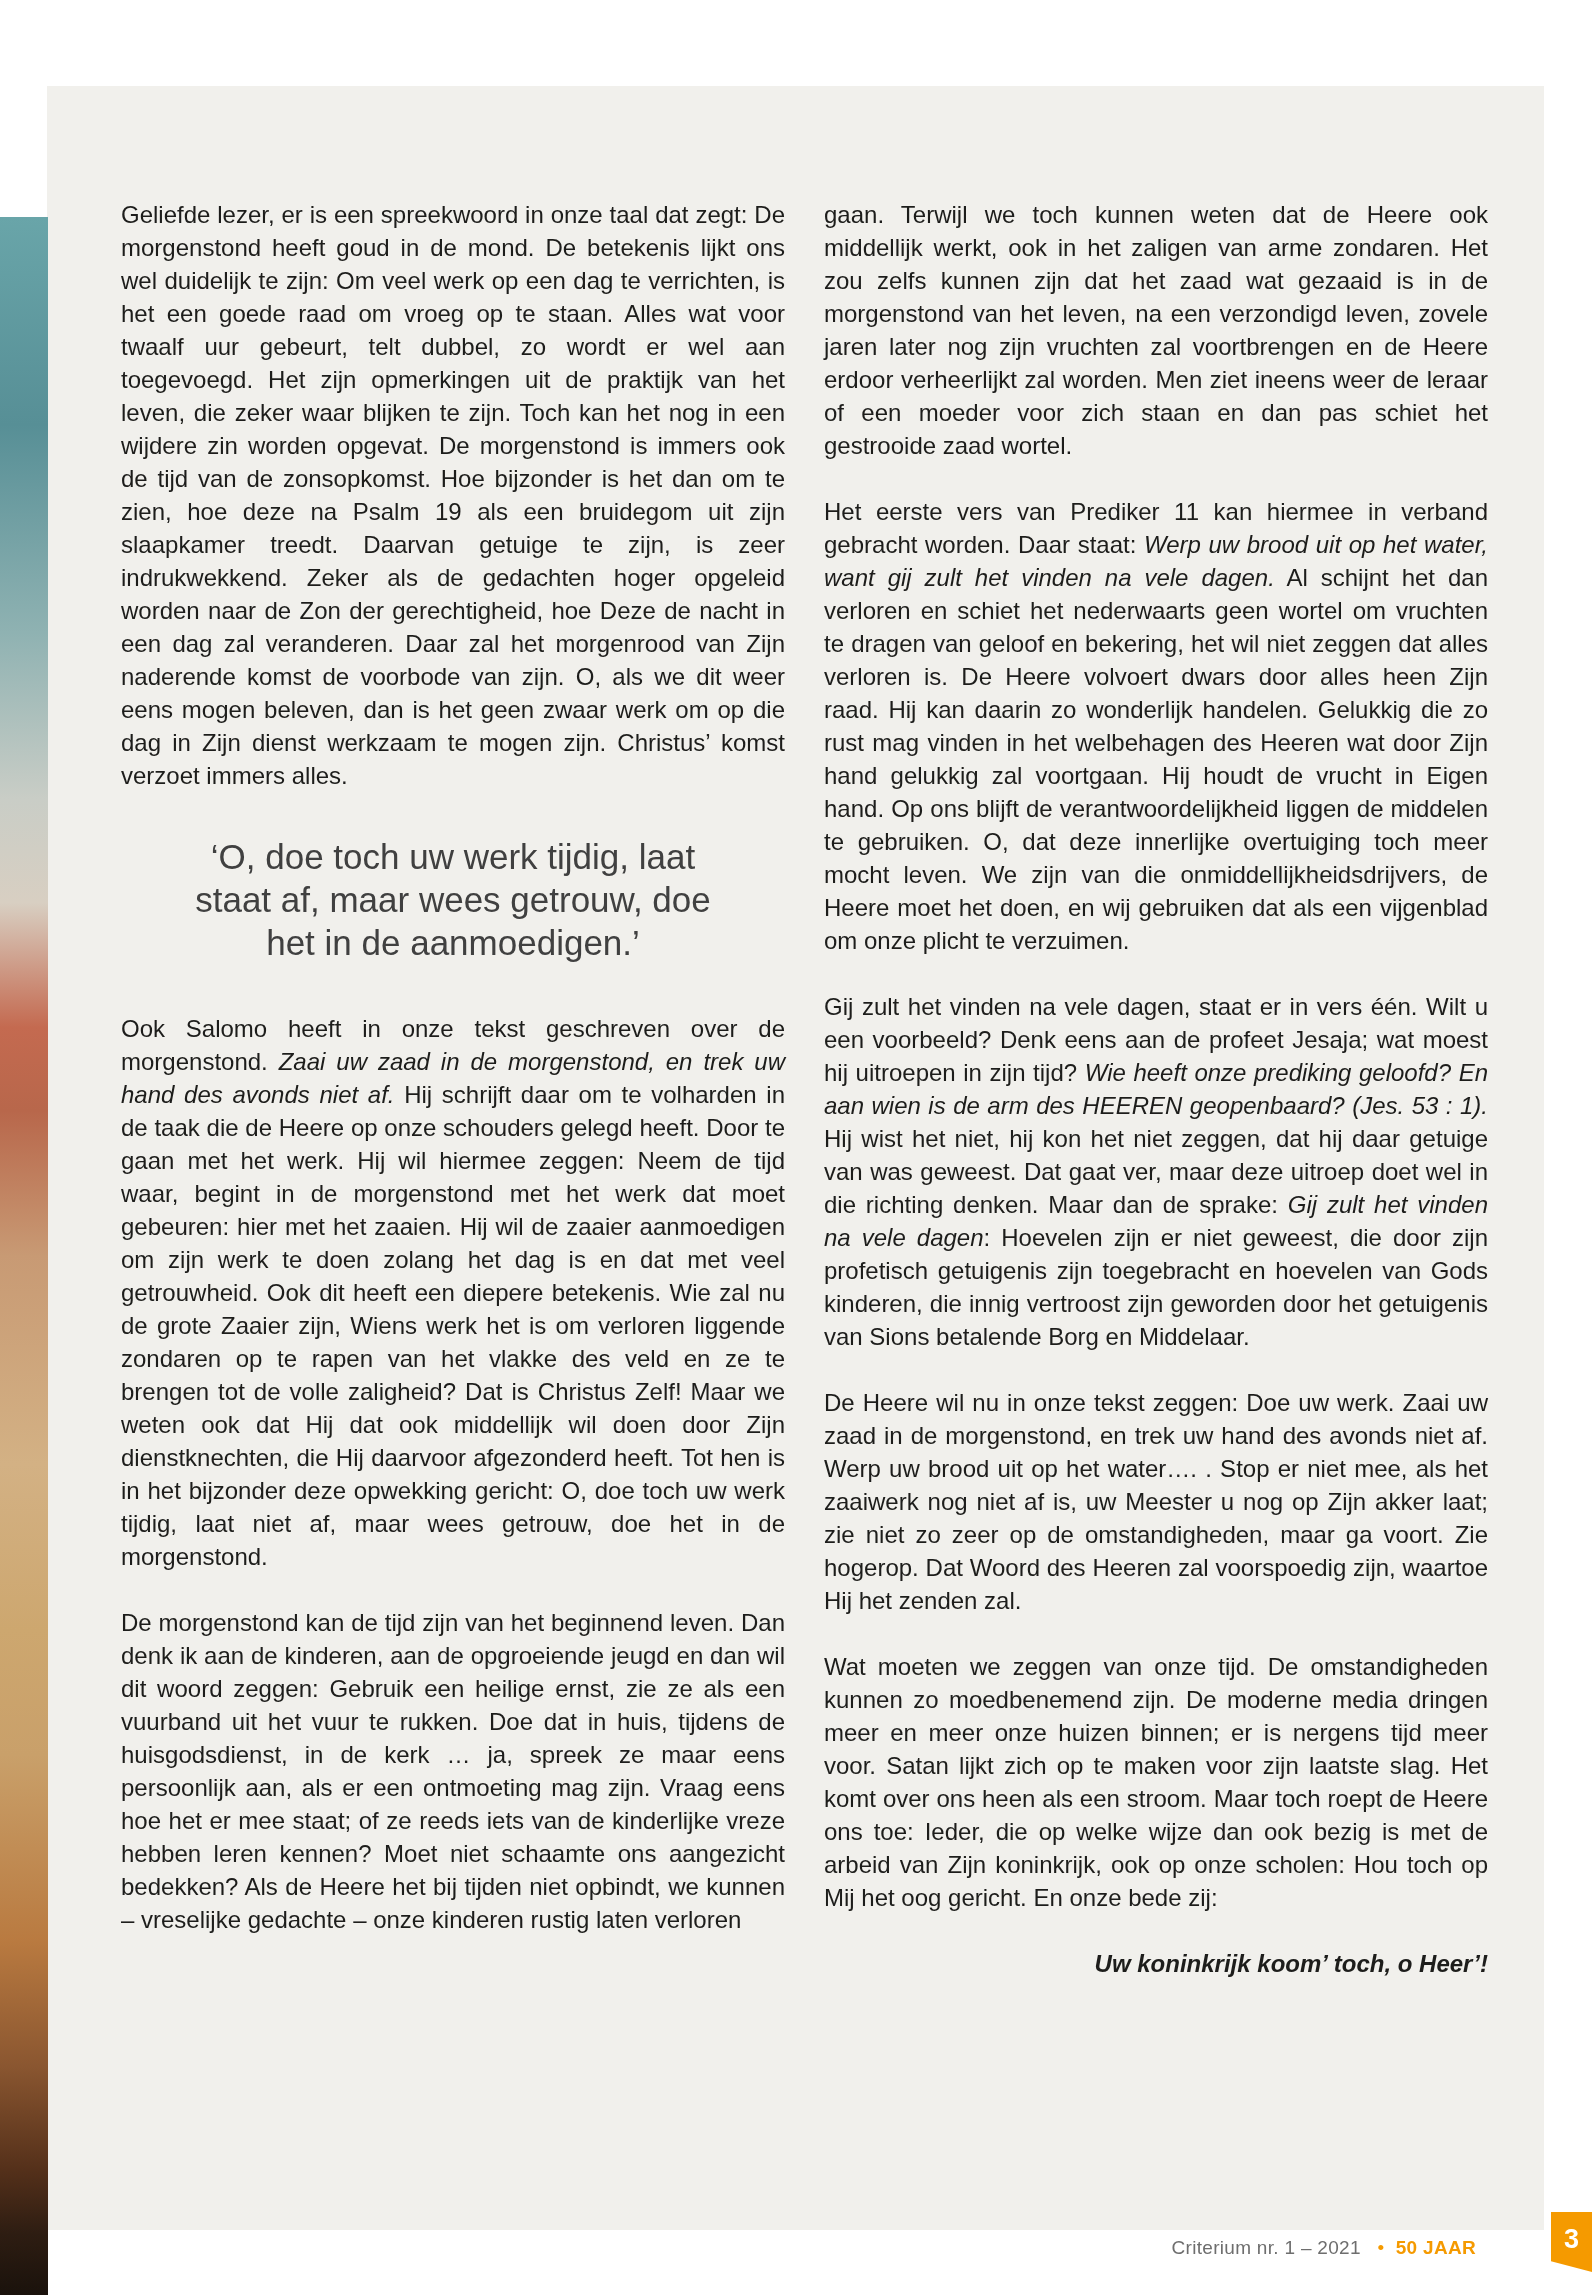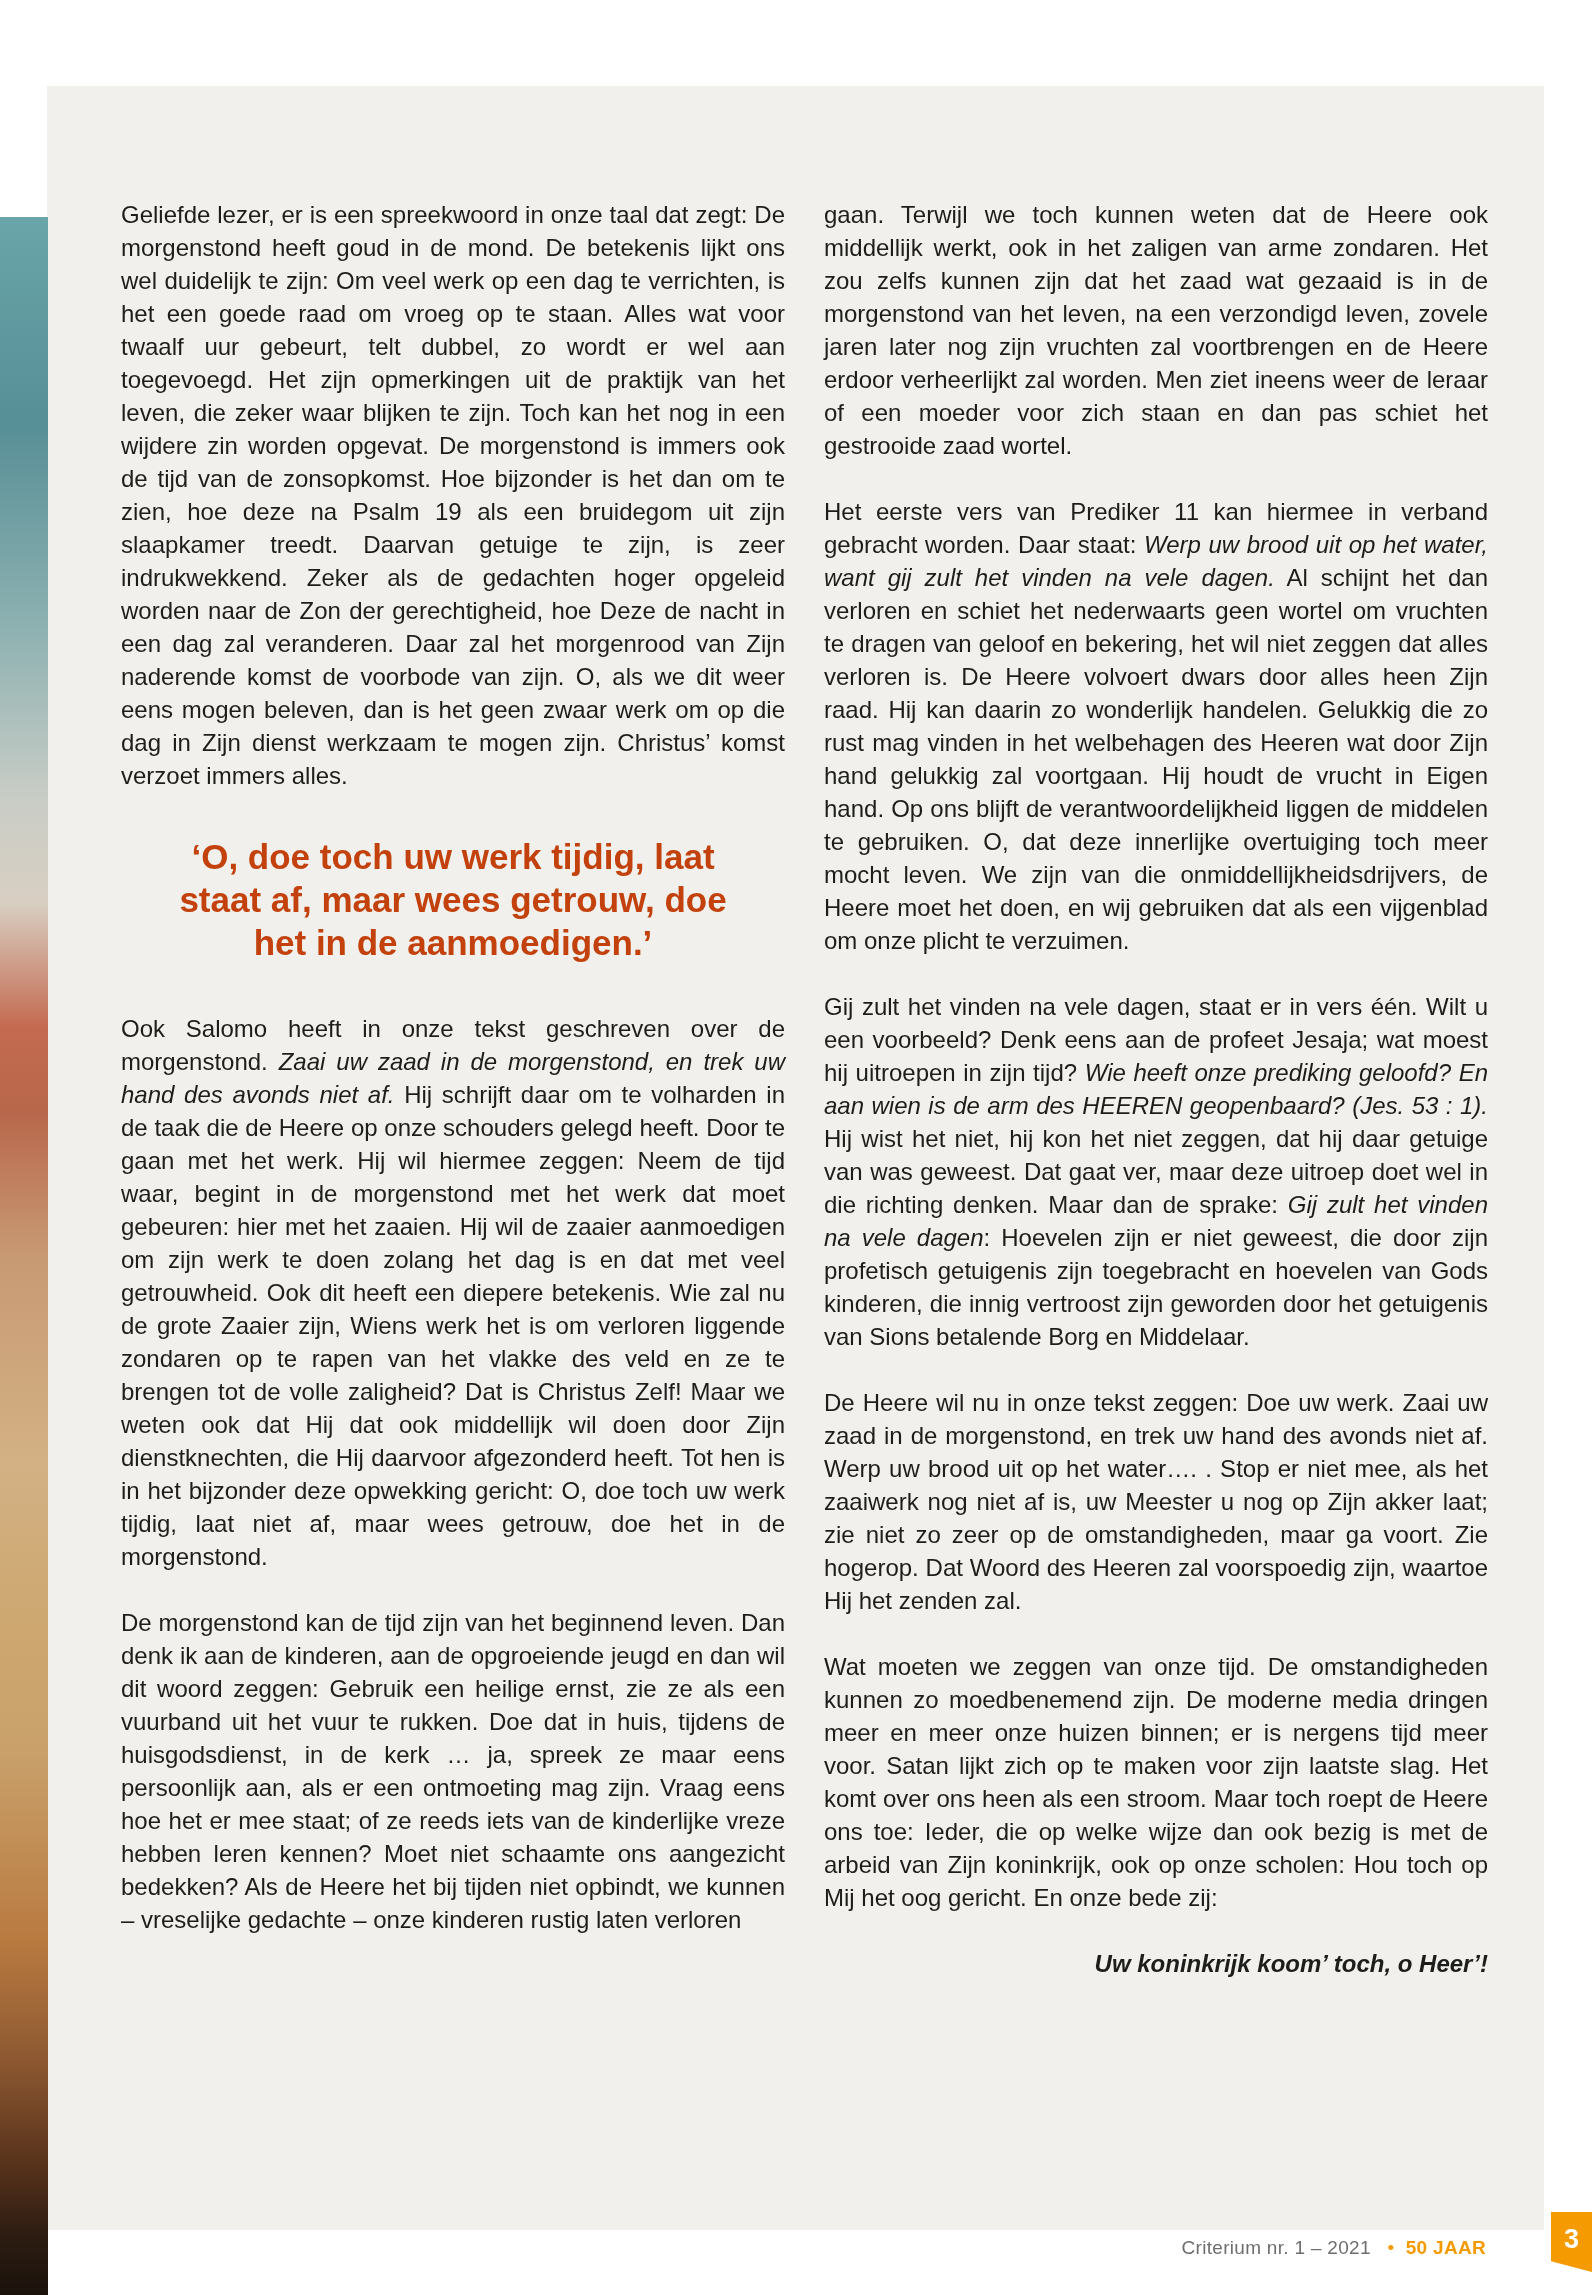--- a/index.html
+++ b/index.html
@@ -48,31 +48,30 @@
     color:#1d1d1b;
   }
   .col-left  { left:121px; }
   .col-right { left:824px; }
   p.para { margin-bottom:33px; }
   p.para:last-child { margin-bottom:0; }
   p.para.right { text-align:right; }
   .it { font-style:italic; }
   .bd { font-weight:bold; }
   .pullquote {
-    color:#c2410c;
+    color:#404040;
     font-size:35px;
     line-height:43px;
     text-align:center;
     margin:43px 0 48px 0;
-    font-weight:bold;
   }
   .footer-line {
     position:absolute;
     top:2237px;
-    right:106px;
+    right:116px;
     font-size:19px;
     color:#6e6e6e;
     letter-spacing:0.3px;
     white-space:nowrap;
   }
   .footer-line .accent { color:#f59a00; }
   .footer-line .anniv  { color:#f59a00; font-weight:bold; }
   .page-tab {
     position:absolute;
     right:0; top:2212px;

